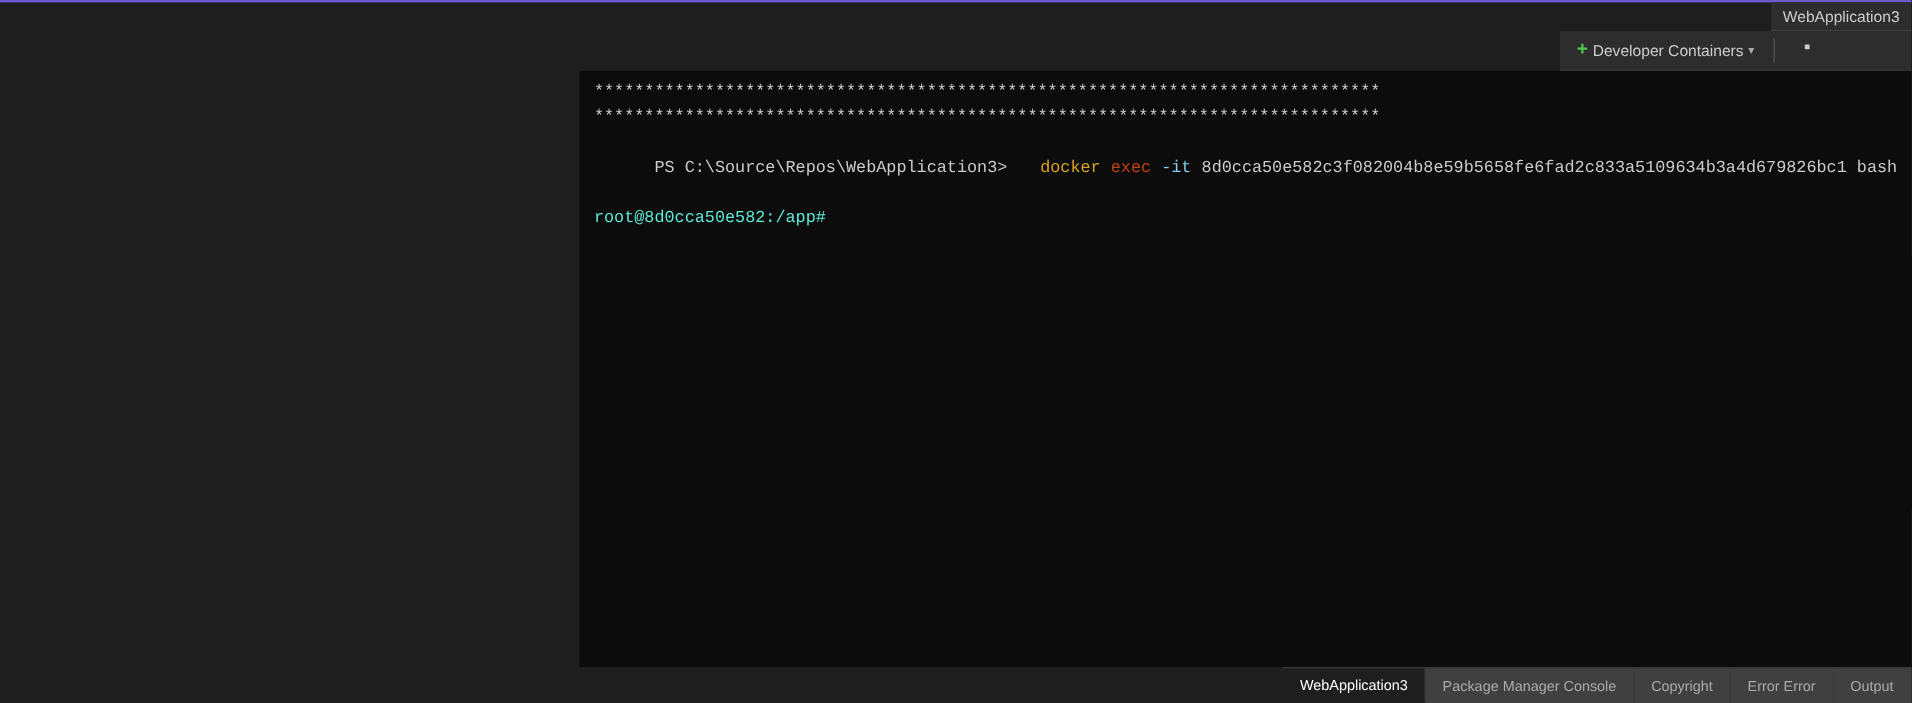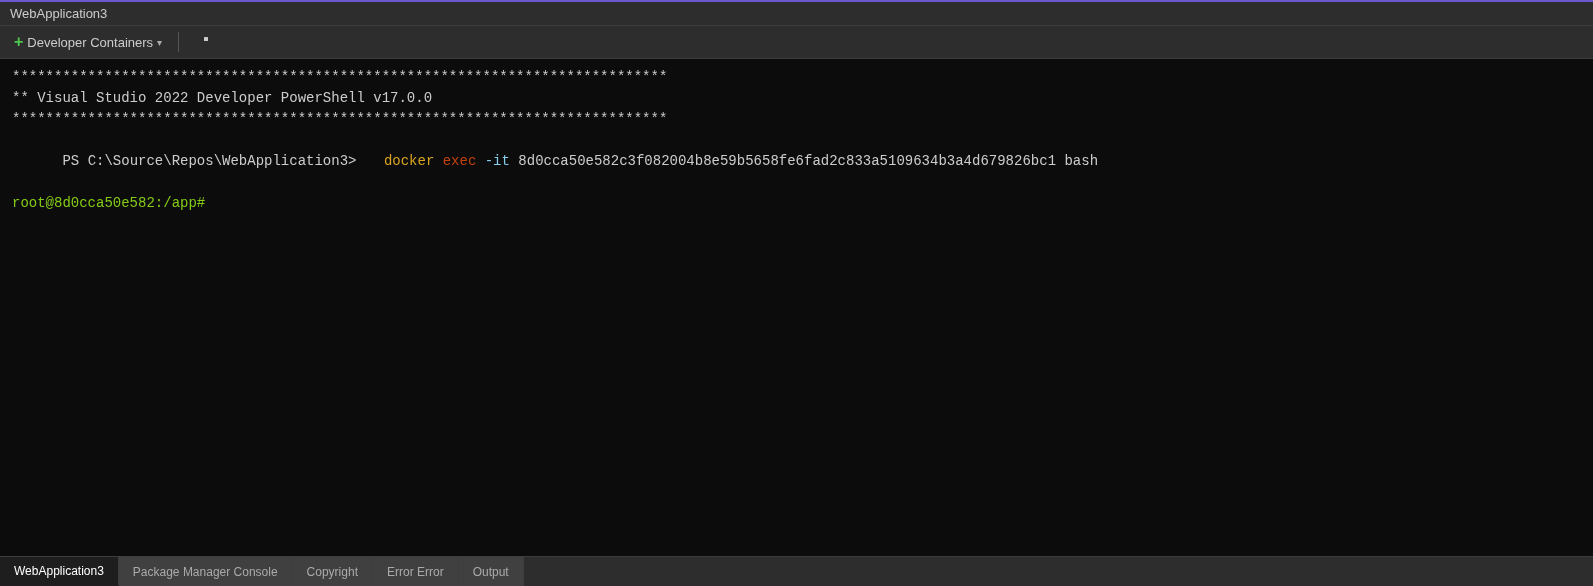--- a/index.html
+++ b/index.html
@@ -16,20 +16,21 @@
       overflow: hidden;
     }
 
     .window {
       width: 100%;
       height: 100%;
       display: flex;
       flex-direction: column;
       background: #1e1e1e;
       border-top: 2px solid #6a5acd;
+      align-items: flex-end;
     }
 
     .title-bar {
       background: #2d2d2d;
       padding: 4px 10px;
       color: #cccccc;
       font-size: 13px;
       font-family: 'Segoe UI', sans-serif;
       border-bottom: 1px solid #3d3d3d;
     }
@@ -124,21 +125,21 @@
 
     .cmd-hash {
       color: #cccccc;
     }
 
     .cmd-bash {
       color: #cccccc;
     }
 
     .root-prompt {
-      color: #84cc16;
+      color: #5eead4;
     }
 
     .bottom-tabs {
       display: flex;
       align-items: stretch;
       background: #2d2d2d;
       border-top: 1px solid #3d3d3d;
       height: 30px;
     }
 
@@ -207,21 +208,20 @@
     <button class="toolbar-icon-btn" title="Settings">
       <svg class="icon-svg" viewBox="0 0 16 16" fill="none" stroke="#cccccc" stroke-width="1.2">
         <circle cx="8" cy="8" r="2.5" fill="none"></circle>
         <path d="M8 1v2M8 13v2M1 8h2M13 8h2M2.93 2.93l1.41 1.41M11.66 11.66l1.41 1.41M2.93 13.07l1.41-1.41M11.66 4.34l1.41-1.41" stroke-linecap="round"></path>
       </svg>
     </button>
   </div>
 
   <div class="terminal-body">
     <div class="terminal-line stars">******************************************************************************</div>
-    <div class="terminal-line">** Visual Studio 2022 Developer PowerShell v17.0.0</div>
     <div class="terminal-line stars">******************************************************************************</div>
     <div class="terminal-line">
       <span class="cmd-prompt">PS C:\Source\Repos\WebApplication3&gt; </span><span class="cmd-docker">docker</span><span class="cmd-exec"> exec </span><span class="cmd-flag">-it</span><span class="cmd-hash"> 8d0cca50e582c3f082004b8e59b5658fe6fad2c833a5109634b3a4d679826bc1</span><span class="cmd-bash"> bash</span>
     </div>
     <div class="terminal-line root-prompt">root@8d0cca50e582:/app#</div>
   </div>
 
   <div class="bottom-tabs">
     <div class="tab active">
       <span>WebApplication3</span>

